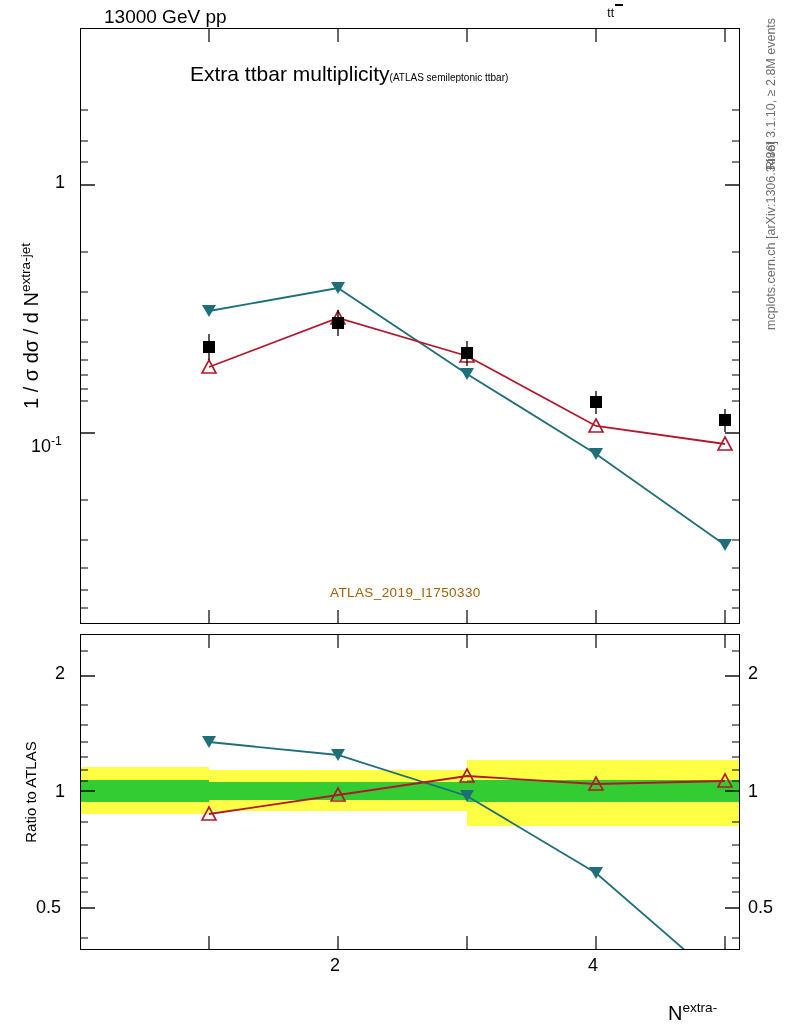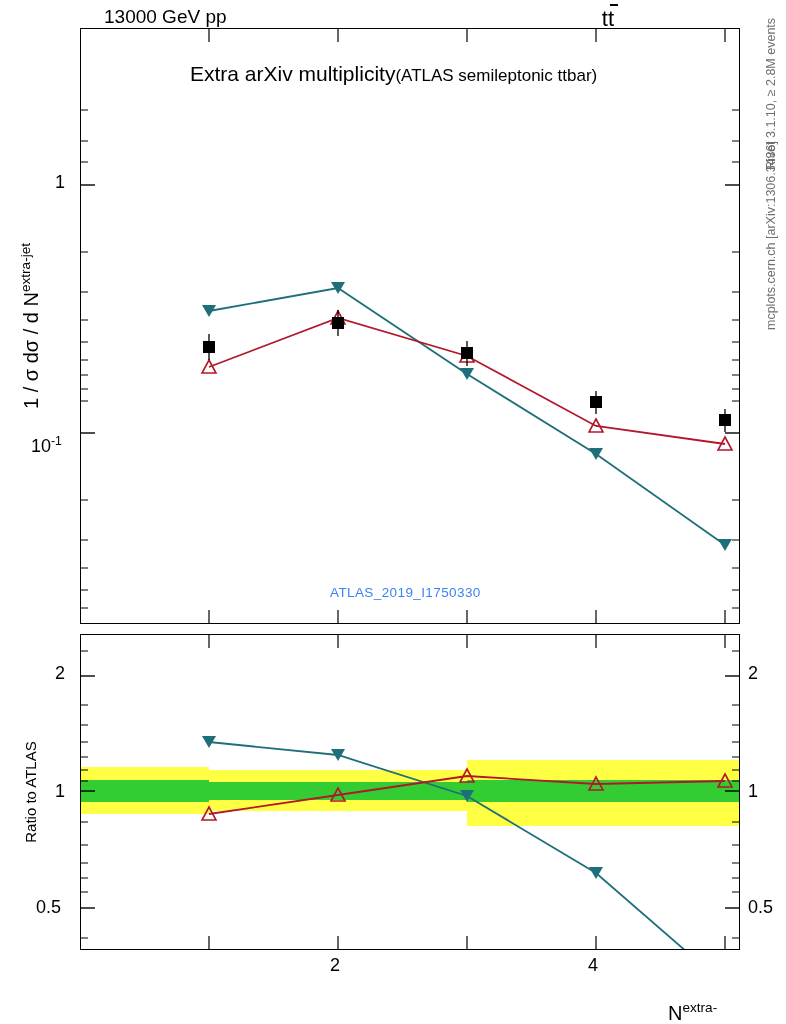--- a/index.html
+++ b/index.html
@@ -1,43 +1,43 @@
 <!DOCTYPE html>
 <html><head>
 <meta charset="utf-8">
 <style>
   html,body{margin:0;padding:0;background:#ffffff;}
   body{width:786px;height:1024px;font-family:"Liberation Sans",sans-serif;color:#000;overflow:hidden;}
   .page{position:relative;width:626px;height:1024px;}
 
   
   .hdr-left{position:absolute;left:104px;top:6px;font-size:19px;}
-  .hdr-right{position:absolute;right:12px;top:6px;font-size:22px;}
+  .hdr-right{position:absolute;right:12px;top:6px;font-size:12px;}
   .ttbar{position:relative;display:inline-block;}
   .ttbar .bar{position:absolute;left:8px;top:-2px;width:8px;height:1.5px;background:#000;}
 
   
   .rot{position:absolute;transform-origin:left top;white-space:nowrap;font-size:12.5px;color:#6f6f6f;}
 
   
   .frame{position:absolute;border:1.6px solid #000;box-sizing:border-box;background:#fff;}
   #mainFrame{left:80px;top:28px;width:660px;height:596px;}
   #ratioFrame{left:80px;top:634px;width:660px;height:316px;}
   .ylabel-ratio{position:absolute;font-size:15px;white-space:nowrap;}
 
   .axlab{position:absolute;font-size:18px;}
 
   .title{position:absolute;left:190px;top:62px;font-size:21px;}
-  .title .sub{font-size:17px;}
+  .title .sub{font-size:10px;}
 
   .legend{position:absolute;left:136px;top:108px;font-size:15.5px;}
   .legend .row{height:27px;line-height:27px;position:relative;padding-left:72px;white-space:nowrap;}
   .legend .mk{position:absolute;left:0;top:0;width:66px;height:27px;}
 
-  .watermark{position:absolute;left:330px;top:585px;font-size:13.5px;color:#3b82f6;letter-spacing:.4px;}
+  .watermark{position:absolute;left:330px;top:585px;font-size:13.5px;color:#a16207;letter-spacing:.4px;}
 
   svg{position:absolute;left:0;top:0;overflow:visible;}
   sup{font-size:.68em;}
 </style>
 </head>
 <body>
 
 <div class="page">
 
   <div class="hdr-left">13000 GeV pp</div>
@@ -50,21 +50,21 @@
 
   <div class="frame" id="mainFrame"></div>
 
   <div style="position:absolute;left:18px;top:28px;width:30px;height:596px;">
     <div style="position:absolute;left:0;top:0;width:596px;height:30px;transform:rotate(-90deg);transform-origin:0 0;translate:0 596px;text-align:center;font-size:20px;white-space:nowrap;">
       <span>1 / σ dσ / d N</span><sup>extra-jet</sup>
     </div>
   </div>
 
   <div class="title">
-    <span>Extra arXiv multiplicity</span><span class="sub">(ATLAS semileptonic ttbar)</span>
+    <span>Extra ttbar multiplicity</span><span class="sub">(ATLAS semileptonic ttbar)</span>
   </div>
 
   <div class="legend">
   </div>
 
   <div class="axlab" style="left:55px;top:172px;">1</div>
   <div class="axlab" style="left:31px;top:434px;">
     <span>10</span><sup>-1</sup>
   </div>
 

